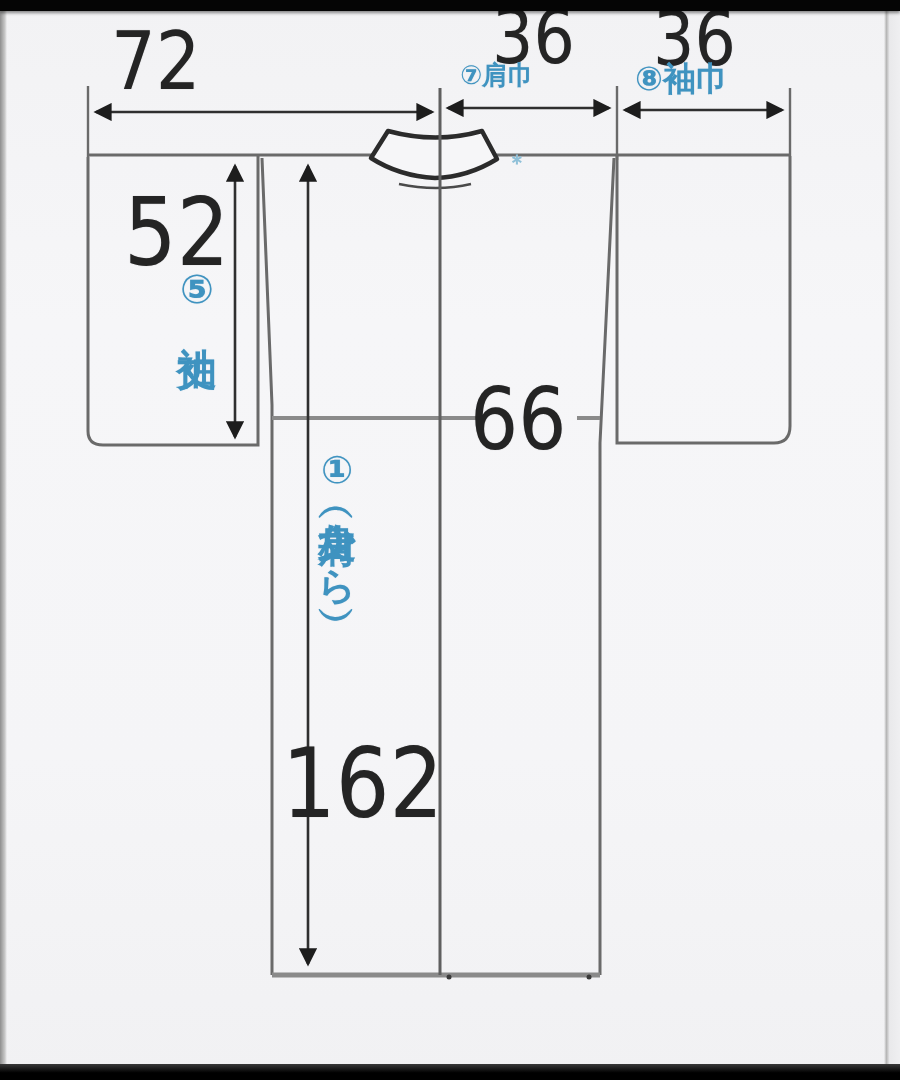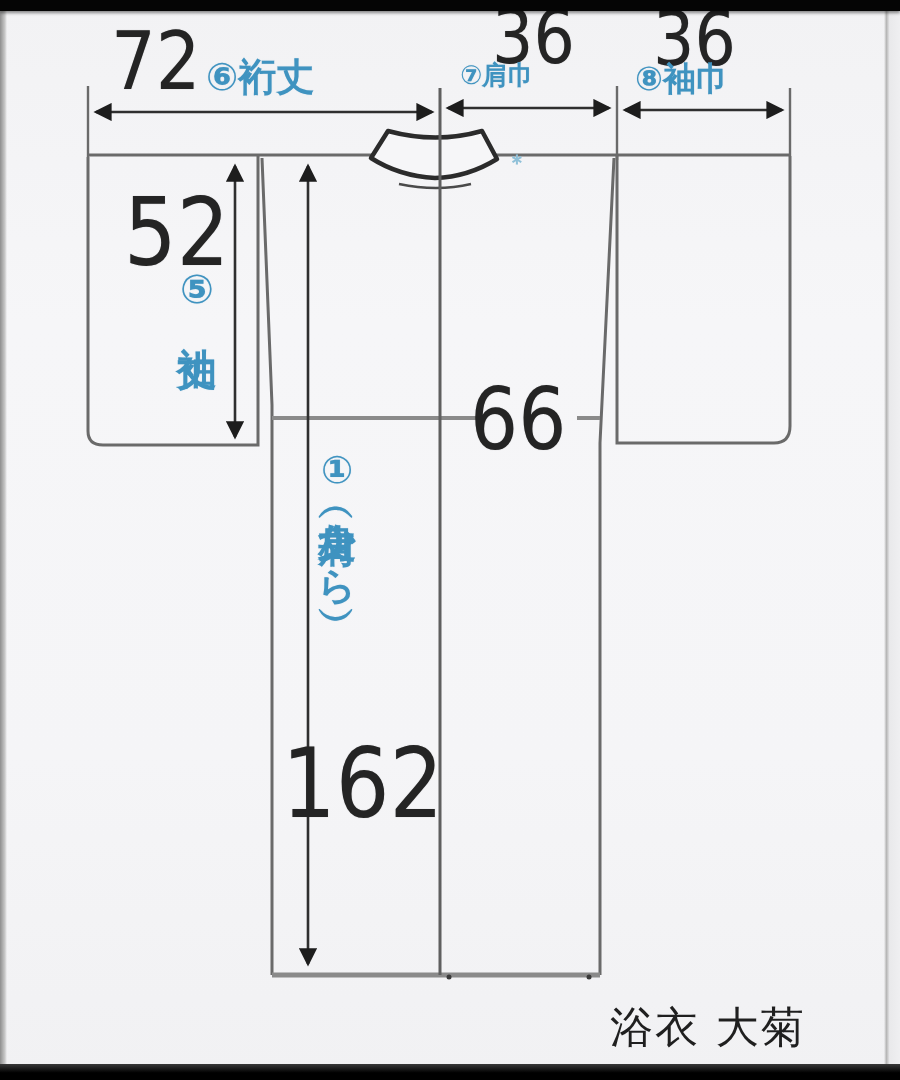--- a/index.html
+++ b/index.html
@@ -77,28 +77,26 @@
     </g>
   </svg>
 
   <div class="txt num" style="left:111px; top:22px; font-size:80px;">72</div>
   <div class="txt num" style="left:492px; top:0px; font-size:74px;">36</div>
   <div class="txt num" style="left:653px; top:2px; font-size:74px;">36</div>
   <div class="txt num" style="left:124px; top:186px; font-size:94px;">52</div>
   <div class="txt num" style="left:470px; top:376px; font-size:86px;">66</div>
   <div class="txt num" style="left:282px; top:736px; font-size:96px;">162</div>
 
-  <div class="txt blabel" style="left:206px; top:58px; font-size:38px;">⑥裄丈</div>
   <div class="txt blabel" style="left:460px; top:62px; font-size:26px;">⑦肩巾</div>
   <div class="txt blabel" style="left:635px; top:62px; font-size:33px;">⑧袖巾</div>
   <div class="txt blabel vlabel" style="left:177px; top:266px; font-size:40px; letter-spacing:3px;">⑤袖丈</div>
   <div class="txt blabel vlabel" style="left:318px; top:448px; font-size:38px; letter-spacing:1px;">①身丈（肩から）</div>
 
   <div class="txt collar-mark" style="left:506px; top:152px; font-size:22px;">＊</div>
 
-  <div class="txt caption" style="left:610px; top:1006px; font-size:43px;">浴衣 大菊</div>
 
   <div class="edge left"></div>
   <div class="edge right"></div>
   <div class="bar top"></div>
   <div class="bar bottom"></div>
 
 </div>
 
 </body></html>

